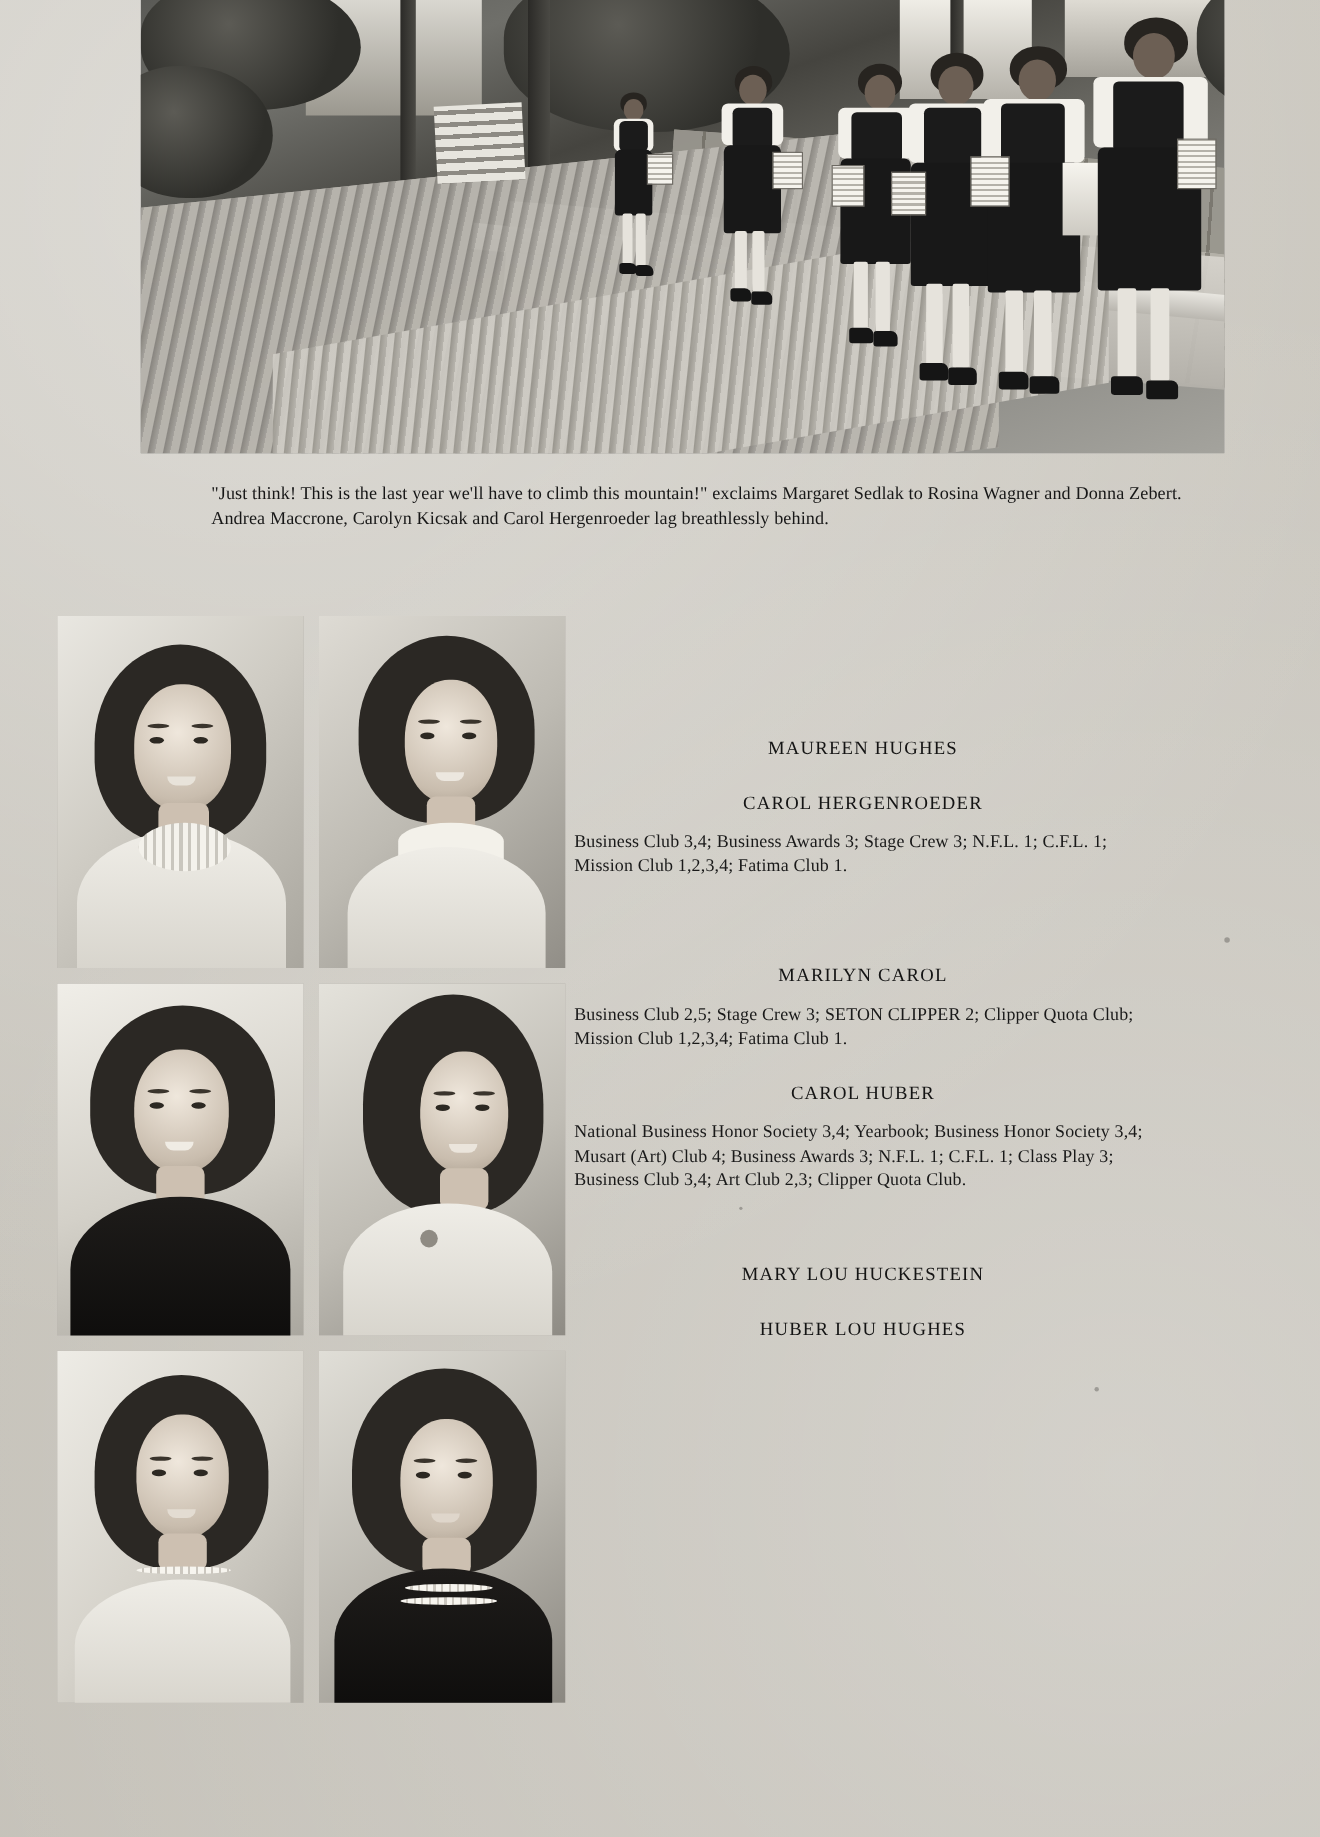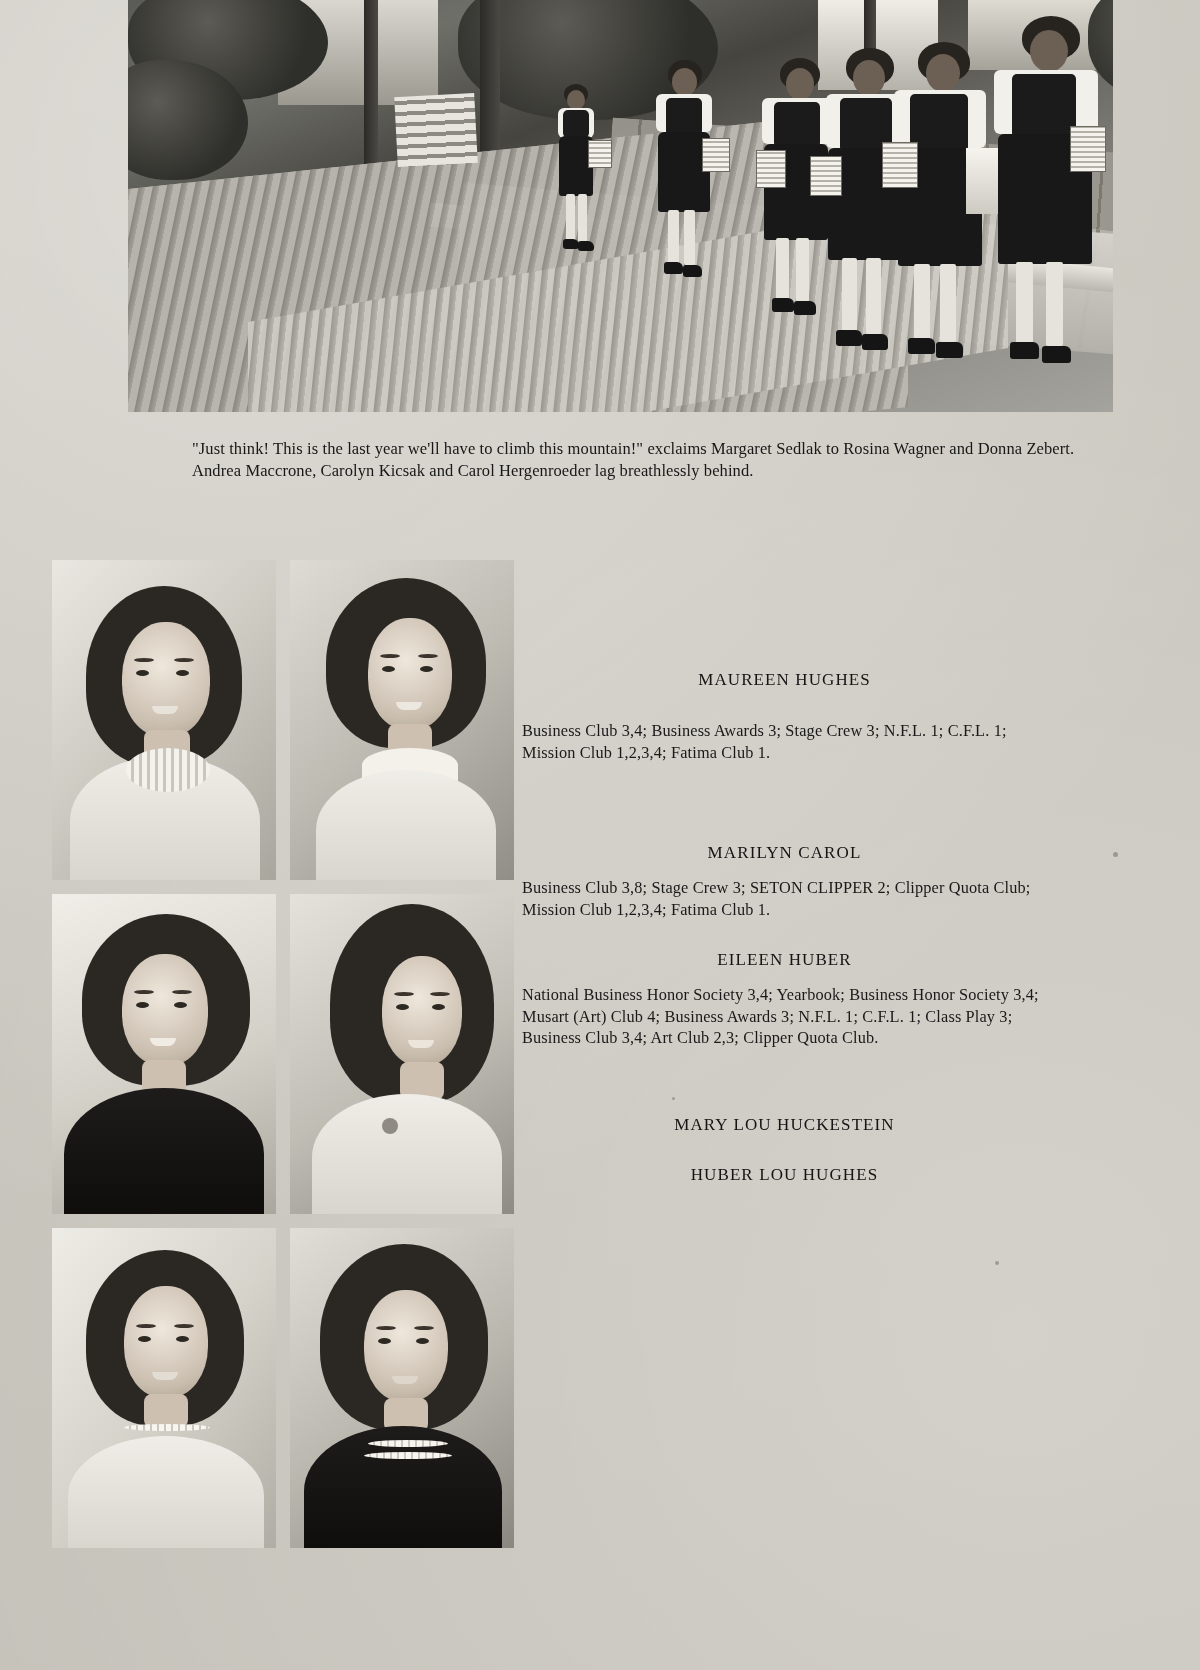--- a/index.html
+++ b/index.html
@@ -472,32 +472,33 @@
 
   </div>
 
   <div class="text-col">
 
     <div class="entry">
       <div class="entry-name">MAUREEN HUGHES</div>
     </div>
 
     <div class="entry">
+      <div class="entry-name">CAROL HERGENROEDER</div>
       <div class="entry-acts">Business Club 3,4; Business Awards 3; Stage Crew 3; N.F.L. 1; C.F.L. 1; Mission Club 1,2,3,4; Fatima Club 1.</div>
     </div>
 
     <div class="spacer-lg"></div>
 
     <div class="entry">
       <div class="entry-name">MARILYN CAROL</div>
-      <div class="entry-acts">Business Club 3,8; Stage Crew 3; SETON CLIPPER 2; Clipper Quota Club; Mission Club 1,2,3,4; Fatima Club 1.</div>
+      <div class="entry-acts">Business Club 2,5; Stage Crew 3; SETON CLIPPER 2; Clipper Quota Club; Mission Club 1,2,3,4; Fatima Club 1.</div>
     </div>
 
     <div class="entry">
-      <div class="entry-name">EILEEN HUBER</div>
+      <div class="entry-name">CAROL HUBER</div>
       <div class="entry-acts">National Business Honor Society 3,4; Yearbook; Business Honor Society 3,4; Musart (Art) Club 4; Business Awards 3; N.F.L. 1; C.F.L. 1; Class Play 3; Business Club 3,4; Art Club 2,3; Clipper Quota Club.</div>
     </div>
 
     <div class="spacer-md"></div>
 
     <div class="entry">
       <div class="entry-name">MARY LOU HUCKESTEIN</div>
     </div>
 
     <div class="entry">

